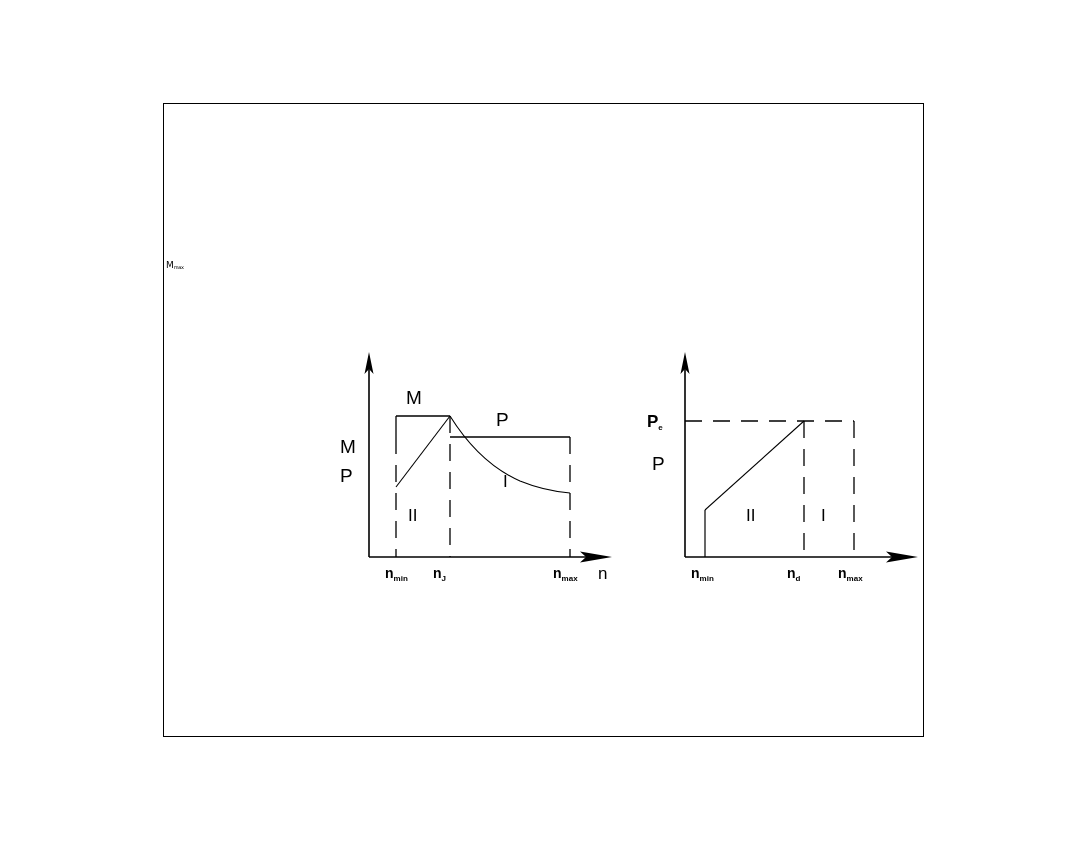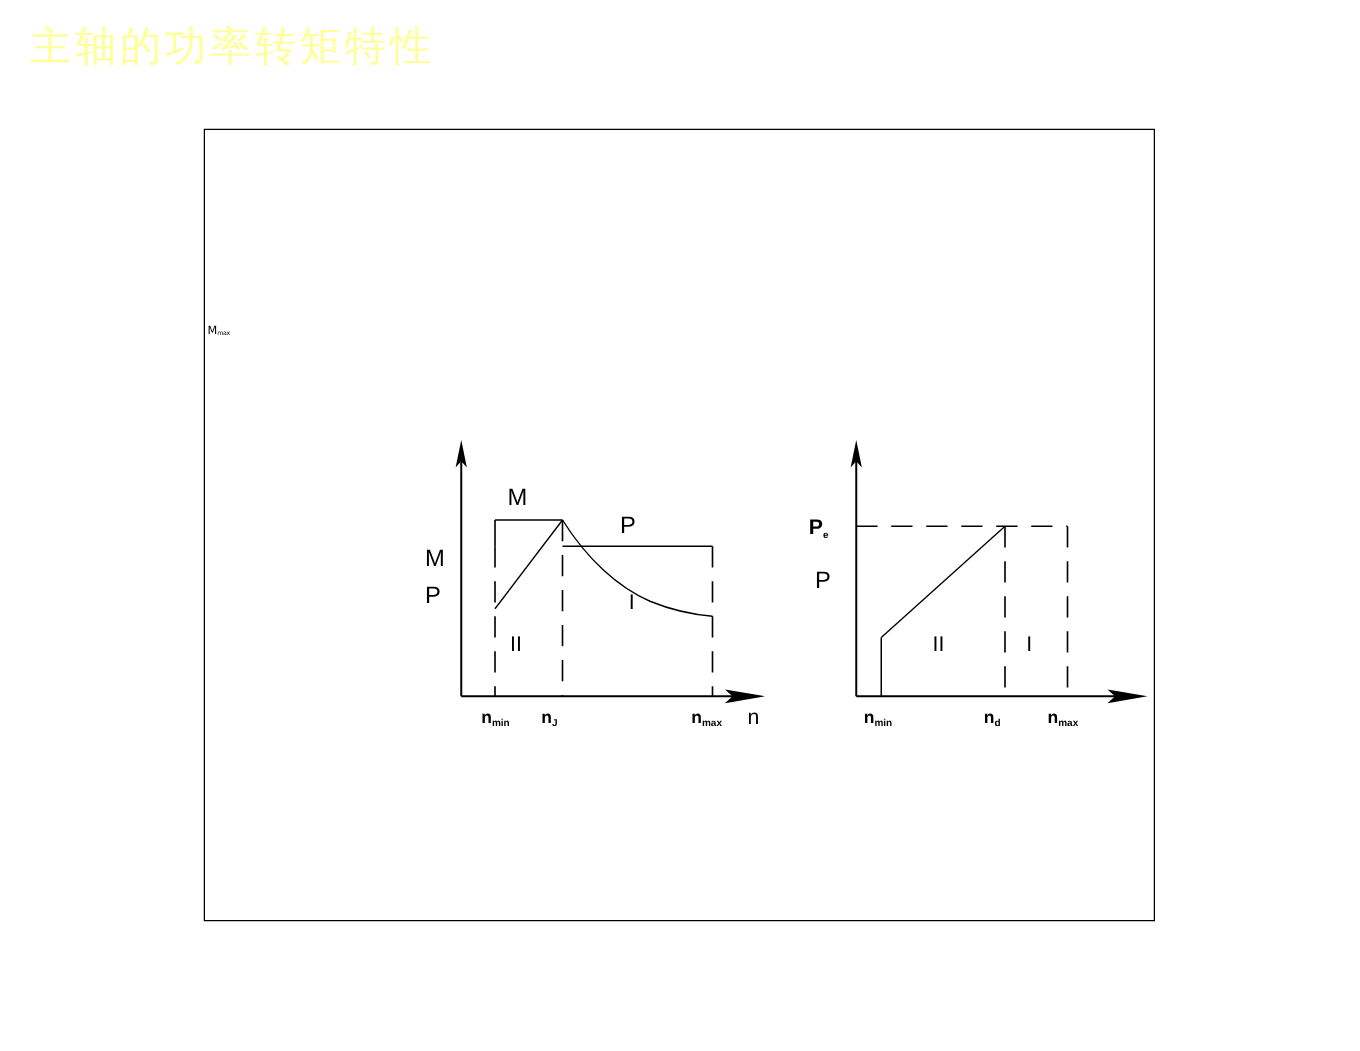--- a/index.html
+++ b/index.html
@@ -71,21 +71,20 @@
   .curve-label {
     font-family: "Liberation Sans", sans-serif;
     fill: #000000;
   }
 </style>
 </head>
 <body>
 
 <div id="slide">
 
-  <div id="slide-title">主轴的功率转矩特性</div>
 
   <div id="figure-frame"></div>
 
   <div id="mmax-note"><span>M</span><sub>max</sub></div>
 
   <svg class="chart-svg" width="1088" height="841" viewBox="0 0 1088 841">
 
     <g>
 
       <line x1="369" y1="362" x2="369" y2="557" stroke="#000" stroke-width="1.6"></line>

